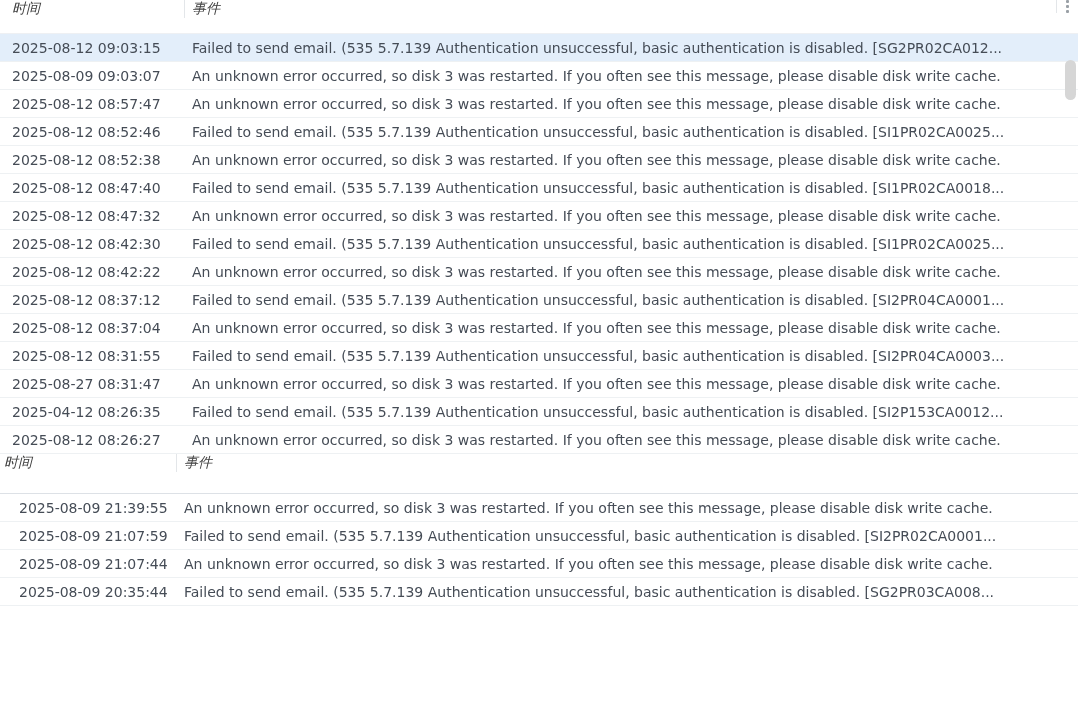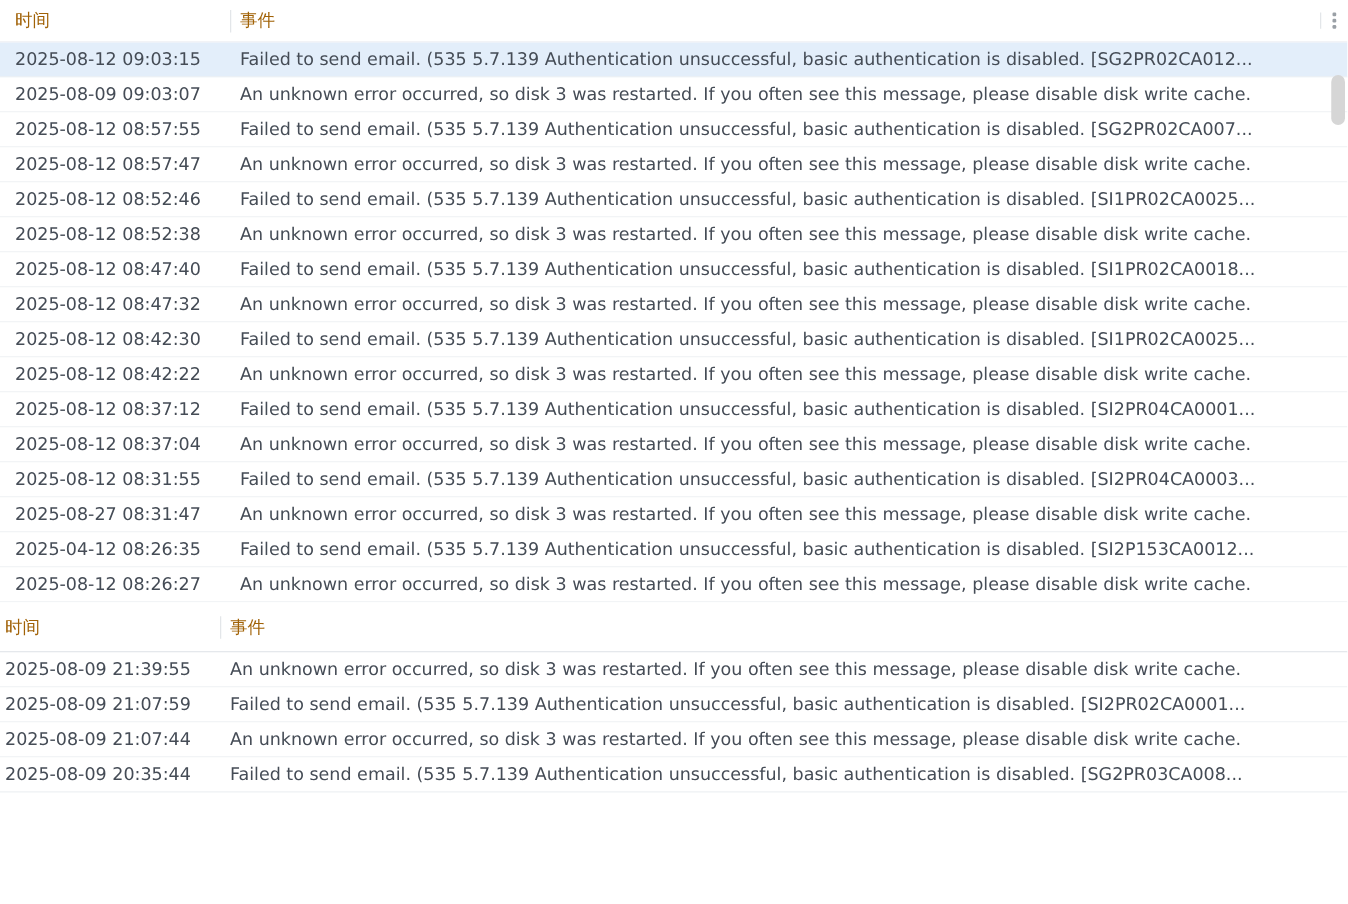--- a/index.html
+++ b/index.html
@@ -7,23 +7,24 @@
   body {
     font-family:"DejaVu Sans","Liberation Sans",sans-serif;
     font-size:14px;
     color:#454c56;
     position:relative;
   }
   .grid { width:100%; background:#fff; }
 
   
   .hdr {
-    display:flex; align-items:center;
-    height:34px; background:#fff; color:#a16207;
+    display:flex; align-items:flex-start;
+    height:34px; background:#fff; color:#404040;
     border-bottom:1px solid #eef0f3;
+    font-style:italic;
   }
   .hdr .c-time {
     width:185px; padding-left:12px;
     border-right:1px solid #e3e6e9;
     display:flex; align-items:center;
     white-space:nowrap;
   }
   .hdr .c-event {
     flex:1; padding-left:7px;
     display:flex; align-items:center;
@@ -50,21 +51,21 @@
     white-space:nowrap; overflow:hidden; flex:none;
   }
   .row .c-event {
     flex:1; padding-left:7px;
     white-space:nowrap; overflow:hidden;
   }
 
   
   .s2 .hdr { height:40px; border-bottom:1px solid #dde1e6; }
   .s2 .hdr .c-time  { width:177px; padding-left:4px; }
-  .s2 .row .c-time  { width:177px; padding-left:4px; }
+  .s2 .row .c-time  { width:177px; padding-left:19px; }
 
   
   .scroll-thumb {
     position:absolute; left:1065px; top:60px;
     width:11px; height:40px;
     background:#d6d6d6; border-radius:6px;
     cursor:pointer;
   }
 </style>
 </head>
@@ -88,24 +89,20 @@
   </div>
   <div class="rows">
 
   <div class="row selected">
         <div class="c-time">2025-08-12 09:03:15</div>
         <div class="c-event">Failed to send email. (535 5.7.139 Authentication unsuccessful, basic authentication is disabled. [SG2PR02CA012...</div>
       </div>
       <div class="row">
         <div class="c-time">2025-08-09 09:03:07</div>
         <div class="c-event">An unknown error occurred, so disk 3 was restarted. If you often see this message, please disable disk write cache.</div>
-      </div>
-      <div class="row">
-        <div class="c-time">2025-08-12 08:57:55</div>
-        <div class="c-event">Failed to send email. (535 5.7.139 Authentication unsuccessful, basic authentication is disabled. [SG2PR02CA007...</div>
       </div>
       <div class="row">
         <div class="c-time">2025-08-12 08:57:47</div>
         <div class="c-event">An unknown error occurred, so disk 3 was restarted. If you often see this message, please disable disk write cache.</div>
       </div>
       <div class="row">
         <div class="c-time">2025-08-12 08:52:46</div>
         <div class="c-event">Failed to send email. (535 5.7.139 Authentication unsuccessful, basic authentication is disabled. [SI1PR02CA0025...</div>
       </div>
       <div class="row">

